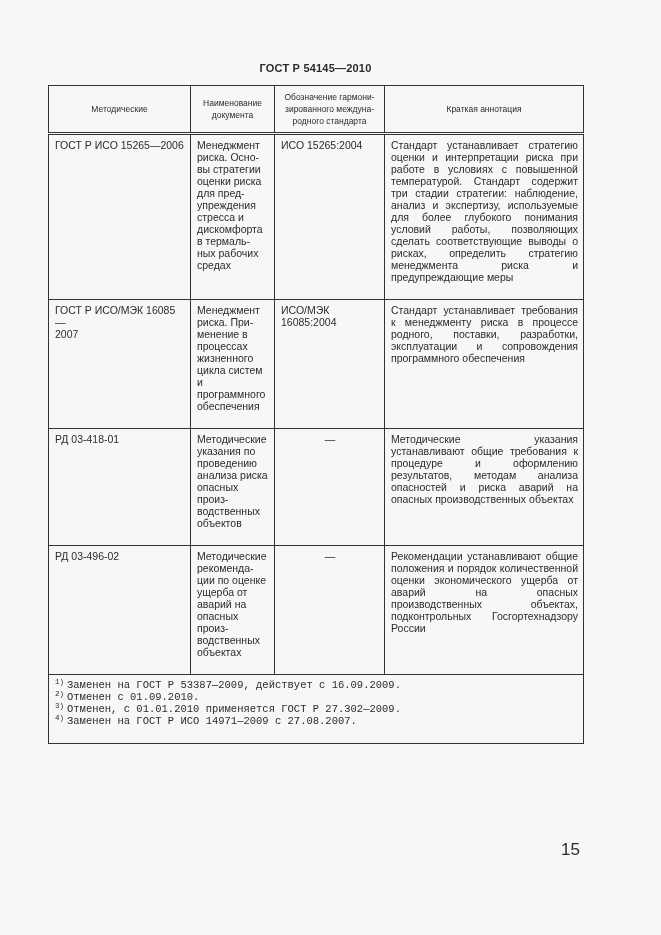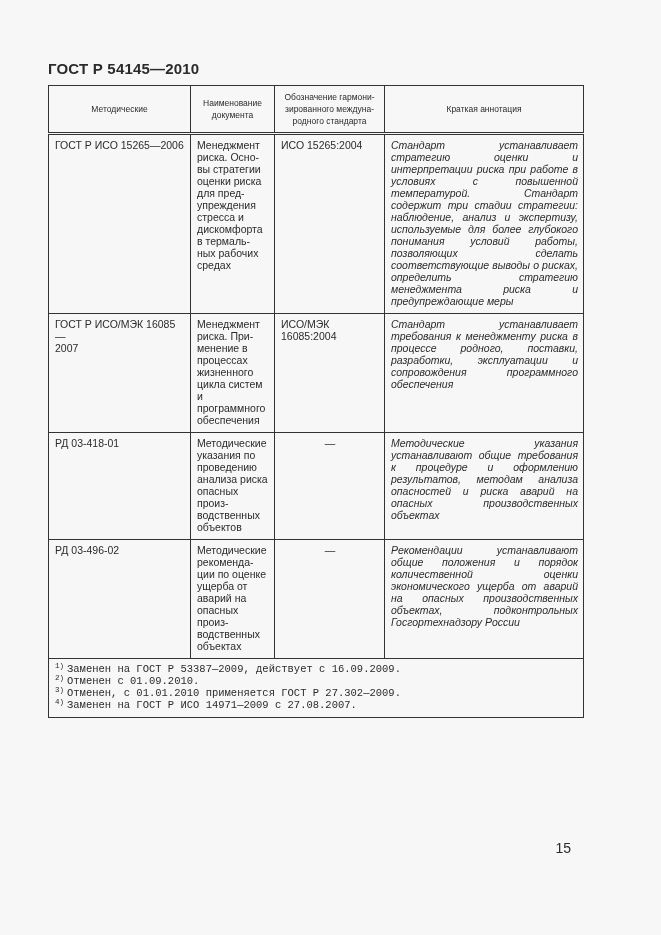--- a/index.html
+++ b/index.html
@@ -14,23 +14,23 @@
     position: relative;
     width: 661px; height: 935px;
   }
   .content {
     position: absolute;
     left: 48px; top: 0;
     width: 535px;
   }
   .doc-title {
     margin-top: 61px;
-    text-align: left;
+    text-align: center;
     font-weight: bold;
-    font-size: 15px;
+    font-size: 11px;
     line-height: 15px;
     letter-spacing: 0.2px;
   }
   .table-caption {
     margin-top: 17px;
     font-style: italic;
     font-size: 11px;
     line-height: 13px;
   }
   table.gost {
@@ -55,49 +55,48 @@
     vertical-align: middle;
     height: 48px;
     padding: 3px 4px;
     white-space: pre-line;
     border-bottom: 3px double #333;
   }
   table.gost td {
     font-size: 10.5px;
     line-height: 12px;
     vertical-align: top;
-    padding: 4px 5px 6px 6px;
+    padding: 4px 5px 16px 6px;
   }
   td.cell-designation { white-space: pre-line; }
   td.cell-doc-name   { white-space: pre-line; }
   td.cell-intl       { }
   td.cell-intl.dash  { text-align: center; }
   td.cell-annotation {
     text-align: justify;
     padding-right: 6px;
-    font-style: italic;
   }
   td.footnote-cell {
     padding: 5px 8px 8px 14px;
     font-size: 10.5px;
     line-height: 13.5px;
     font-family: Liberation Mono, monospace;
   }
   .fn-line sup {
     font-size: 7.5px;
     line-height: 0;
     vertical-align: super;
     margin-right: 3px;
   }
   .page-number {
     position: absolute;
-    left: 39px; top: 840px;
+    left: 48px; top: 840px;
     width: 532px;
     text-align: right;
-    font-size: 14px;
+    font-size: 17px;
   }
 </style>
 </head>
 <body>
 
 <div class="page">
   <div class="content">
 
     <div class="doc-title">ГОСТ Р 54145—2010</div>
 

